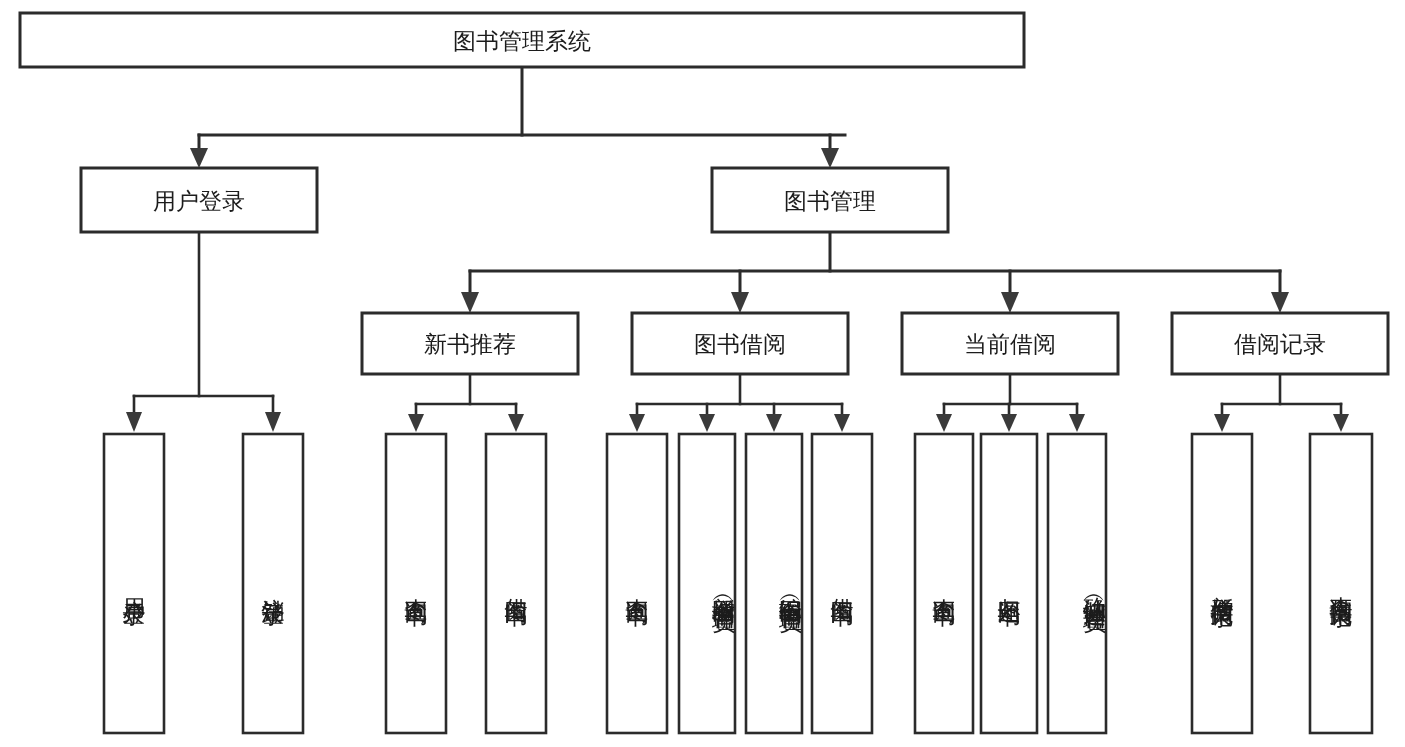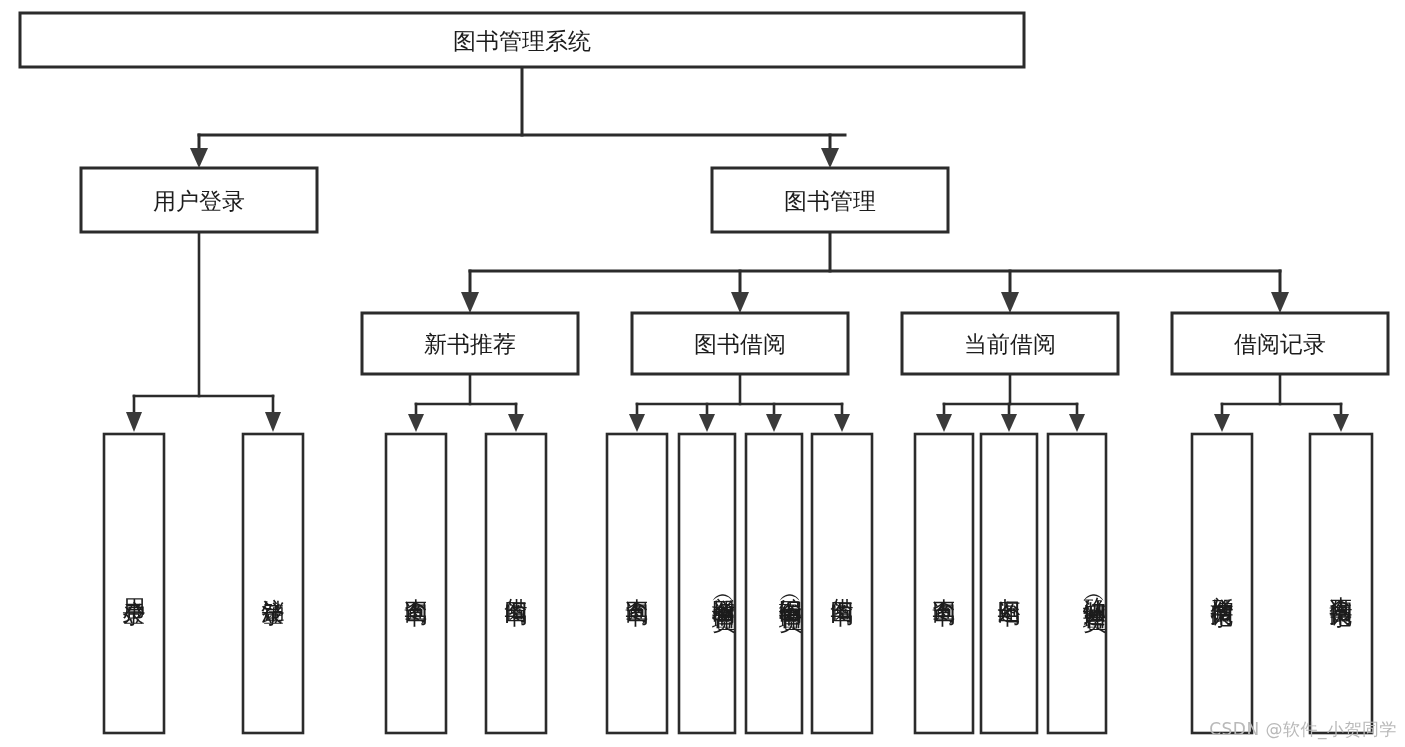--- a/index.html
+++ b/index.html
@@ -226,15 +226,14 @@
   <div class="leaf-label" style="left:607px; top:434px; width:60px; height:299px;">查询图书</div>
   <div class="leaf-label" style="left:679px; top:434px; width:56px; height:299px; align-items:flex-start; padding-top:8px; box-sizing:border-box;">新增图书（管理员）</div>
   <div class="leaf-label" style="left:746px; top:434px; width:56px; height:299px; align-items:flex-start; padding-top:8px; box-sizing:border-box;">编辑图书（管理员）</div>
   <div class="leaf-label" style="left:812px; top:434px; width:60px; height:299px;">借阅图书</div>
   <div class="leaf-label" style="left:915px; top:434px; width:58px; height:299px;">查询图书</div>
   <div class="leaf-label" style="left:981px; top:434px; width:56px; height:299px;">归还图书</div>
   <div class="leaf-label" style="left:1048px; top:434px; width:58px; height:299px; align-items:flex-start; padding-top:8px; box-sizing:border-box;">确认归还（管理员）</div>
   <div class="leaf-label" style="left:1192px; top:434px; width:60px; height:299px;">新增借阅记录</div>
   <div class="leaf-label" style="left:1310px; top:434px; width:62px; height:299px;">查询借阅记录</div>
 
-  <div class="watermark">CSDN @软件_小贺同学</div>
 
 </div>
 
 </body></html>

